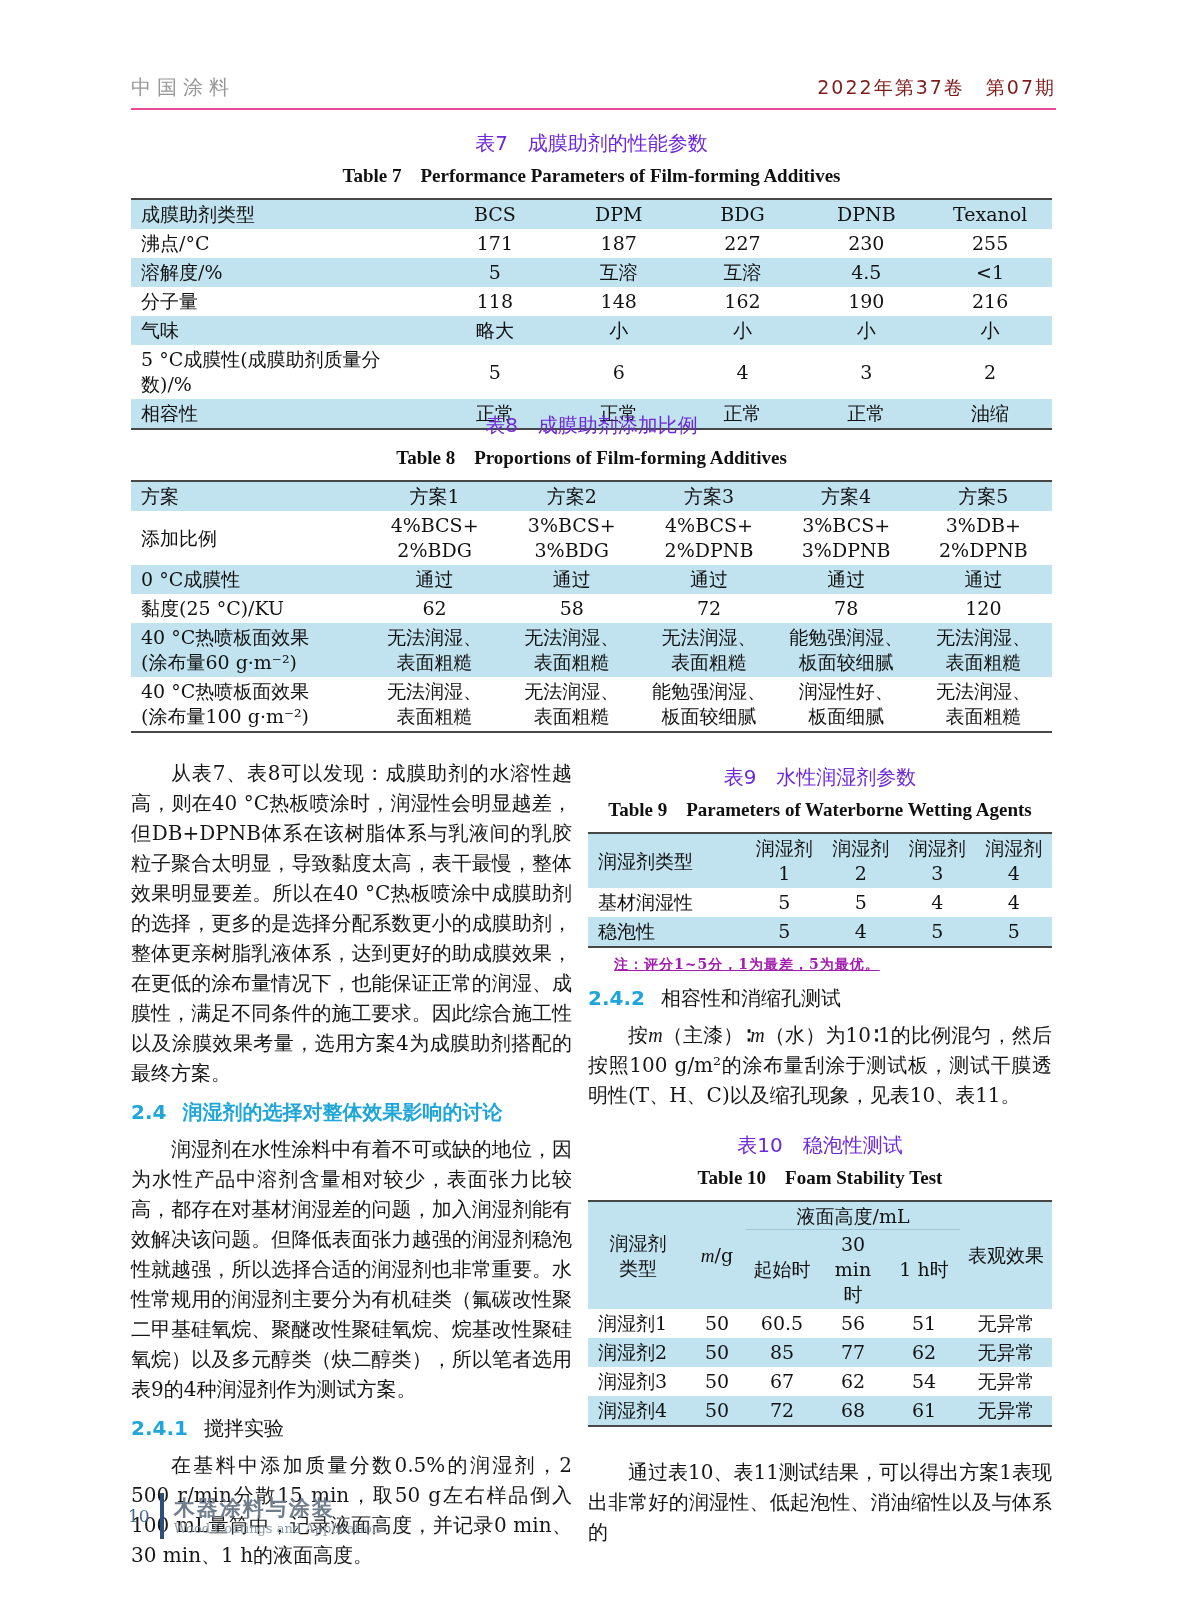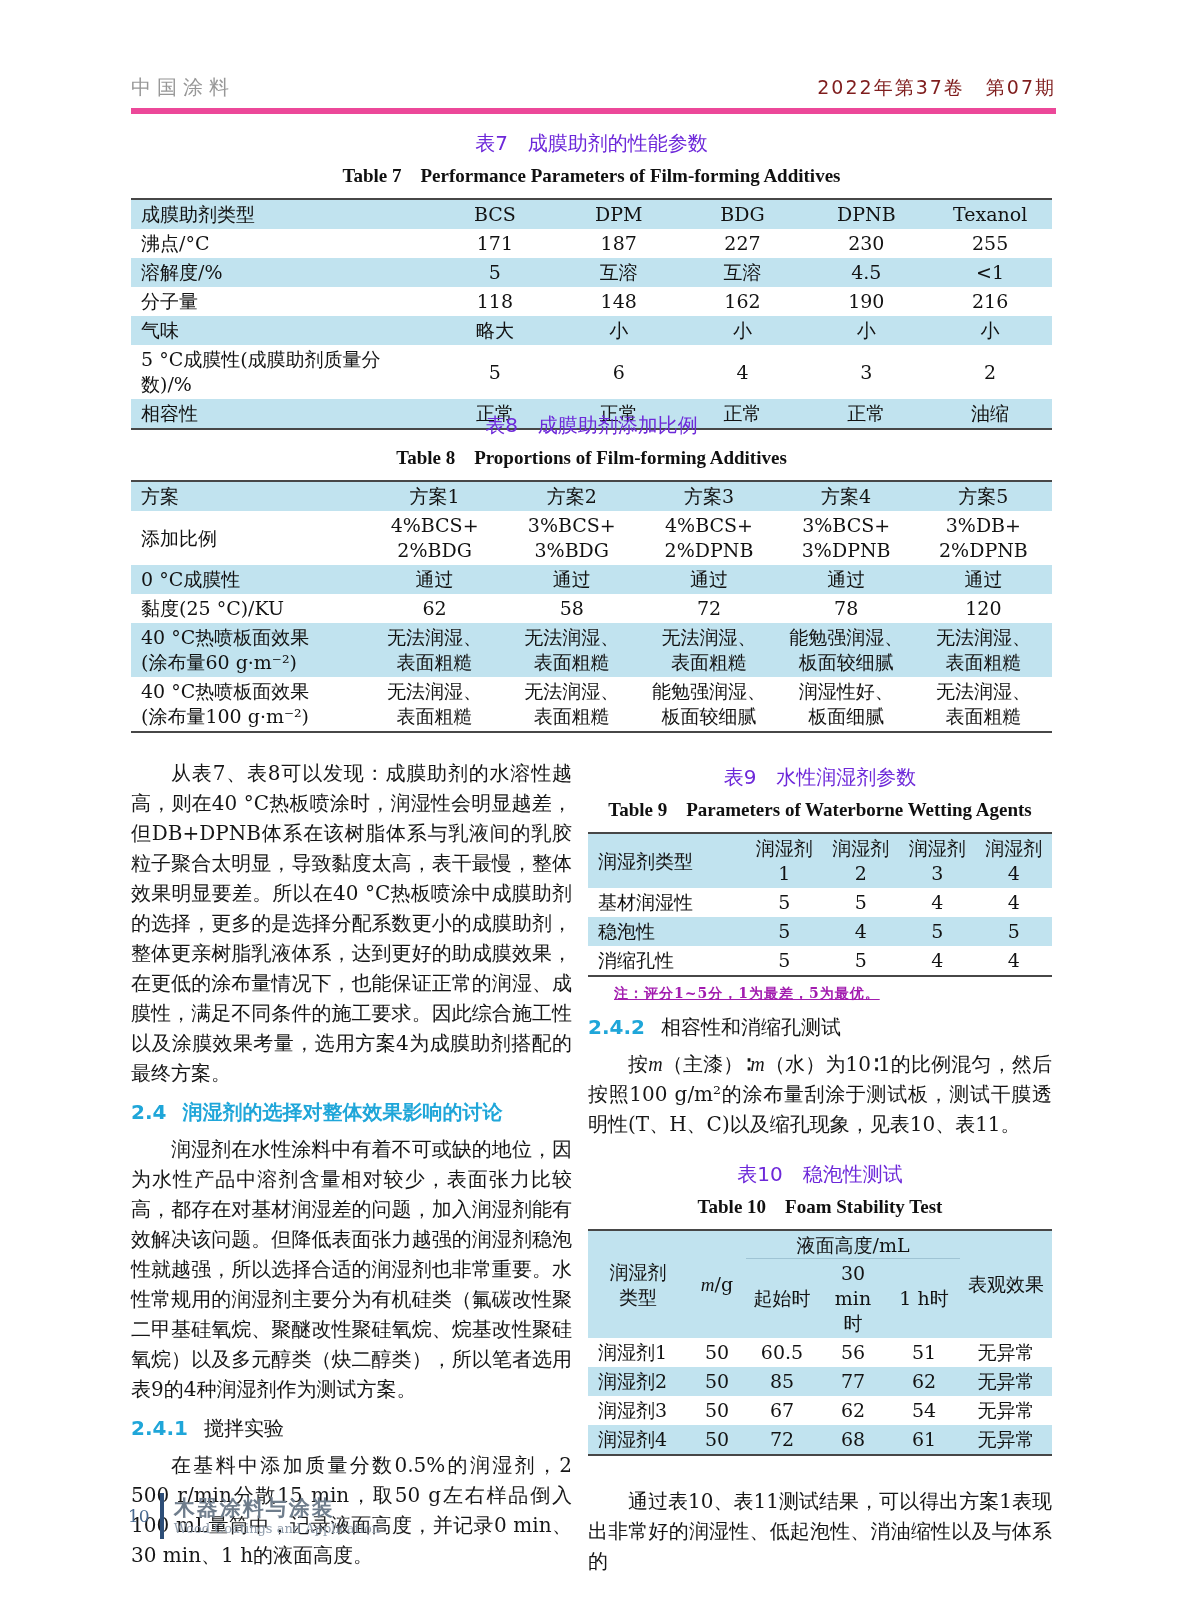--- a/index.html
+++ b/index.html
@@ -2,21 +2,21 @@
 <html lang="zh"><head>
 <meta charset="utf-8">
 <style>
   html,body{margin:0;padding:0;background:#ffffff;}
   .sheet{position:relative;width:1187px;height:1600px;background:#fff;overflow:hidden;
          font-family:"DejaVu Serif","Liberation Serif",serif;color:#161616;}
 
   
   .page-header{position:absolute;left:131px;right:131px;top:74px;display:flex;
                justify-content:space-between;align-items:flex-end;
-               border-bottom:6px solid #ec4899;padding-bottom:7px;}
+               border-bottom:2px solid #ec4899;padding-bottom:7px;}
   .journal-name{font-family:"DejaVu Sans","Liberation Sans",sans-serif;
                 font-size:20px;color:#979797;letter-spacing:6px;}
   .issue-info{font-family:"DejaVu Sans","Liberation Sans",sans-serif;
               font-size:19px;color:#7f1d1d;letter-spacing:2px;}
 
   
   .tbl-block{position:absolute;}
   #table7-block{left:131px;top:130px;width:921px;}
   #table8-block{left:131px;top:412px;width:921px;}
   .tbl-title-zh{text-align:center;font-family:"DejaVu Sans","Liberation Sans",sans-serif;
@@ -270,27 +270,20 @@
             <td>5</td>
             <td>4</td>
             <td>4</td>
           </tr>
           <tr>
             <td>稳泡性</td>
             <td>5</td>
             <td>4</td>
             <td>5</td>
             <td>5</td>
-          </tr>
-          <tr>
-            <td>消缩孔性</td>
-            <td>5</td>
-            <td>5</td>
-            <td>4</td>
-            <td>4</td>
           </tr>
         </tbody>
       </table>
     <div class="table-note">注：评分1~5分，1为最差，5为最优。</div>
 
     <div class="sec-head" style="">
       <span class="sec-num">2.4.2</span><span class="sec-title">相容性和消缩孔测试</span>
     </div>
     <p class="body-par"><span>按</span><i class="var">m</i><span>（主漆）∶</span><i class="var">m</i><span>（水）为10∶1的比例混匀，然后按照100 g/m²的涂布量刮涂于测试板，测试干膜透明性(T、H、C)以及缩孔现象，见表10、表11。</span></p>
 

